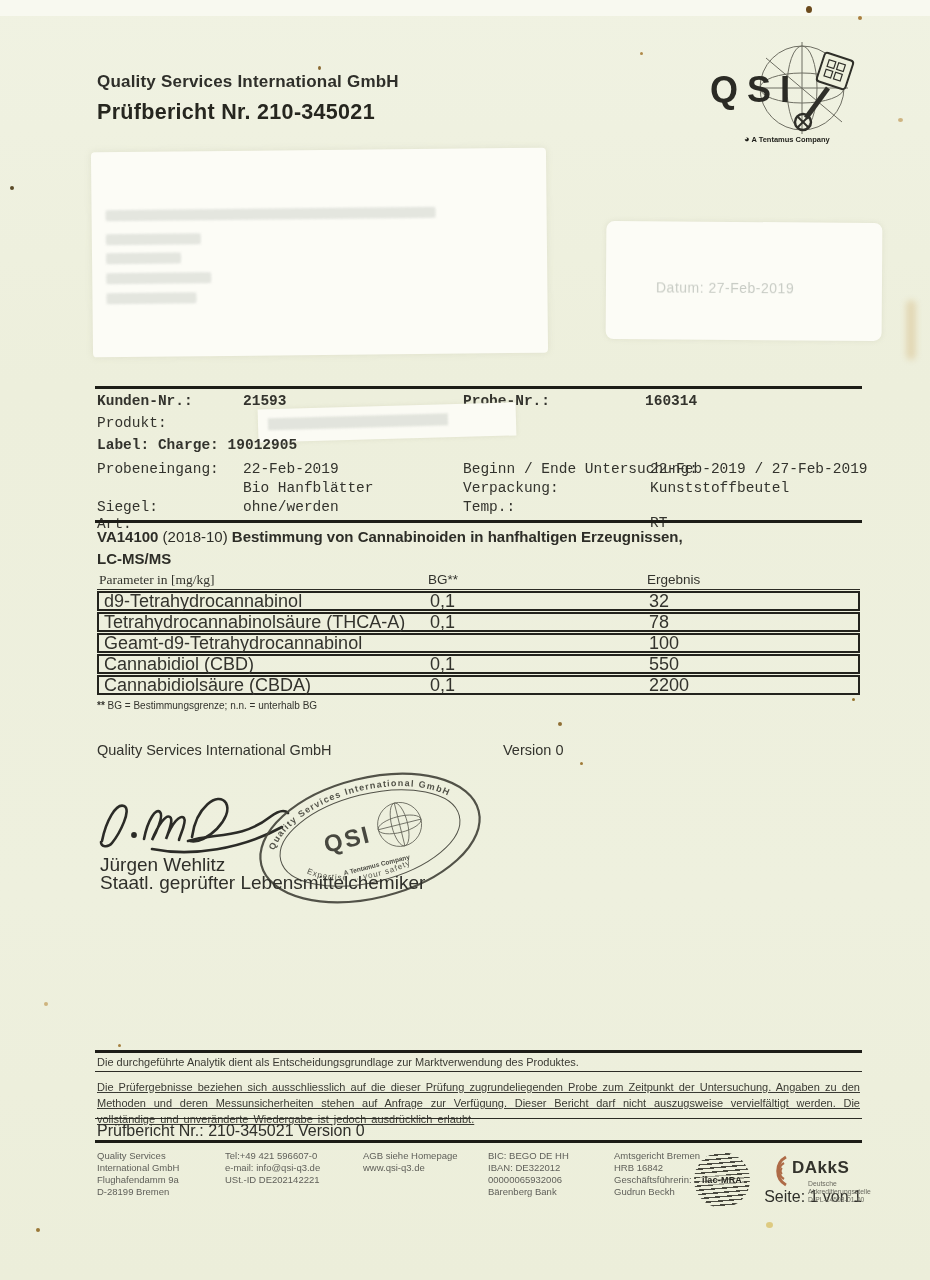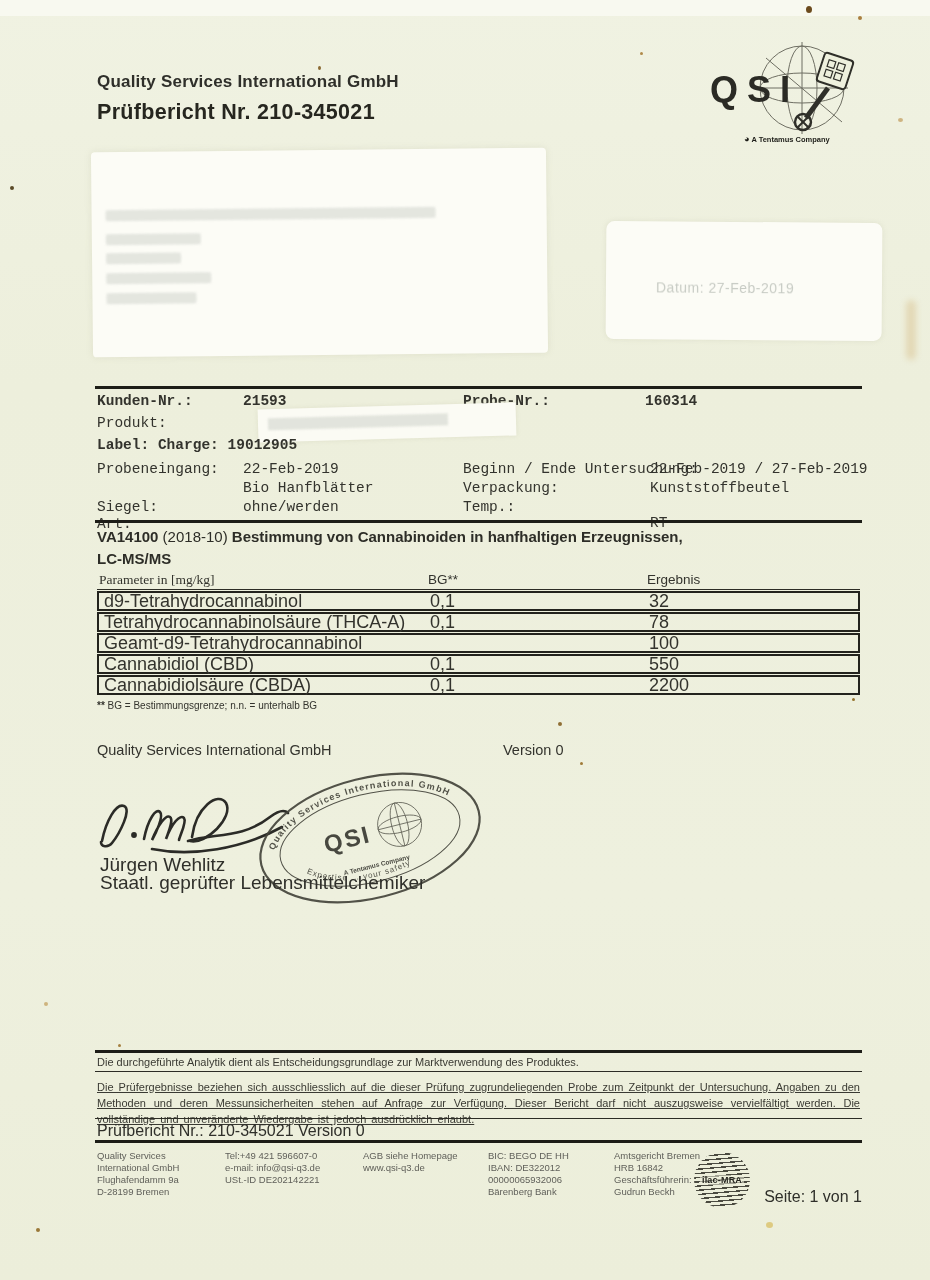--- a/index.html
+++ b/index.html
@@ -302,13 +302,28 @@
   <div class="fcol" style="left:614px;width:110px;">
     <span>Amtsgericht Bremen</span>
     <span>HRB 16842</span>
     <span>Geschäftsführerin:</span>
     <span>Gudrun Beckh</span>
   </div>
 
   <div class="abs ilac">
     <span class="lbl-ilac">ilac-MRA</span>
   </div>
+  <div class="abs dakks">
+    <svg width="34" height="34" style="position:absolute;left:0;top:2px;" viewBox="0 0 34 34">
+      <g stroke="#a4542e" fill="none" opacity=".85">
+        <path d="M26,3 A 16,16 0 0 0 26,31" stroke-width="3"></path>
+        <path d="M24,9 A 9,9 0 0 0 24,25" stroke-width="2.4"></path>
+        <path d="M22,14 A 4,4 0 0 0 22,20" stroke-width="2"></path>
+      </g>
+    </svg>
+    <span class="dakks-word">DAkkS</span>
+    <div class="dakks-sub">
+      <span>Deutsche</span>
+      <span>Akkreditierungsstelle</span>
+      <span>D-PL-14508-01-00</span>
+    </div>
+  </div>
 </div>
 
 </body></html>

